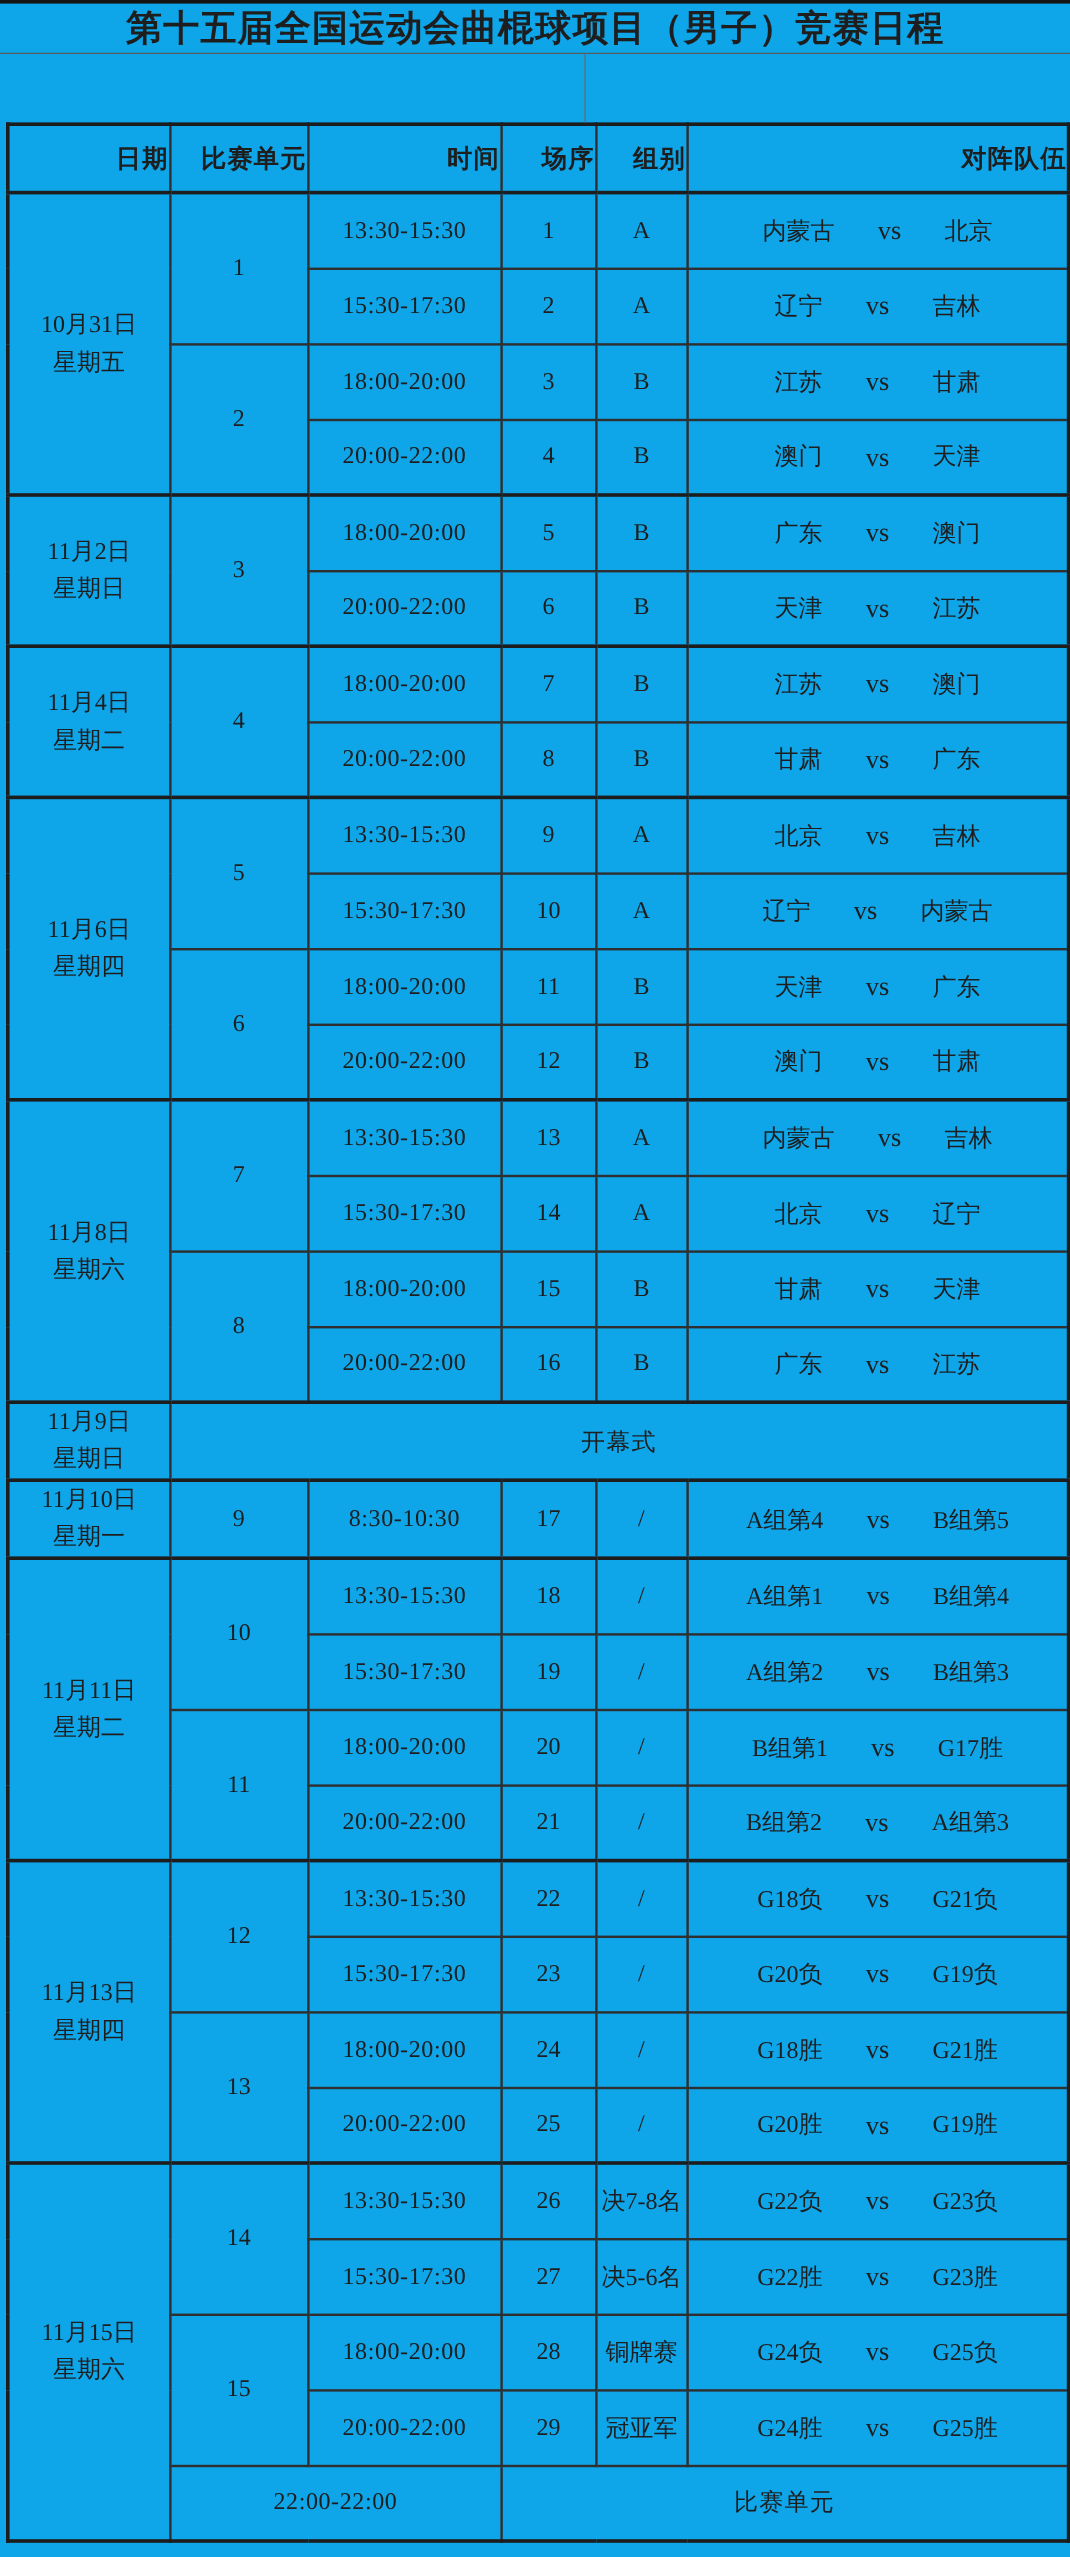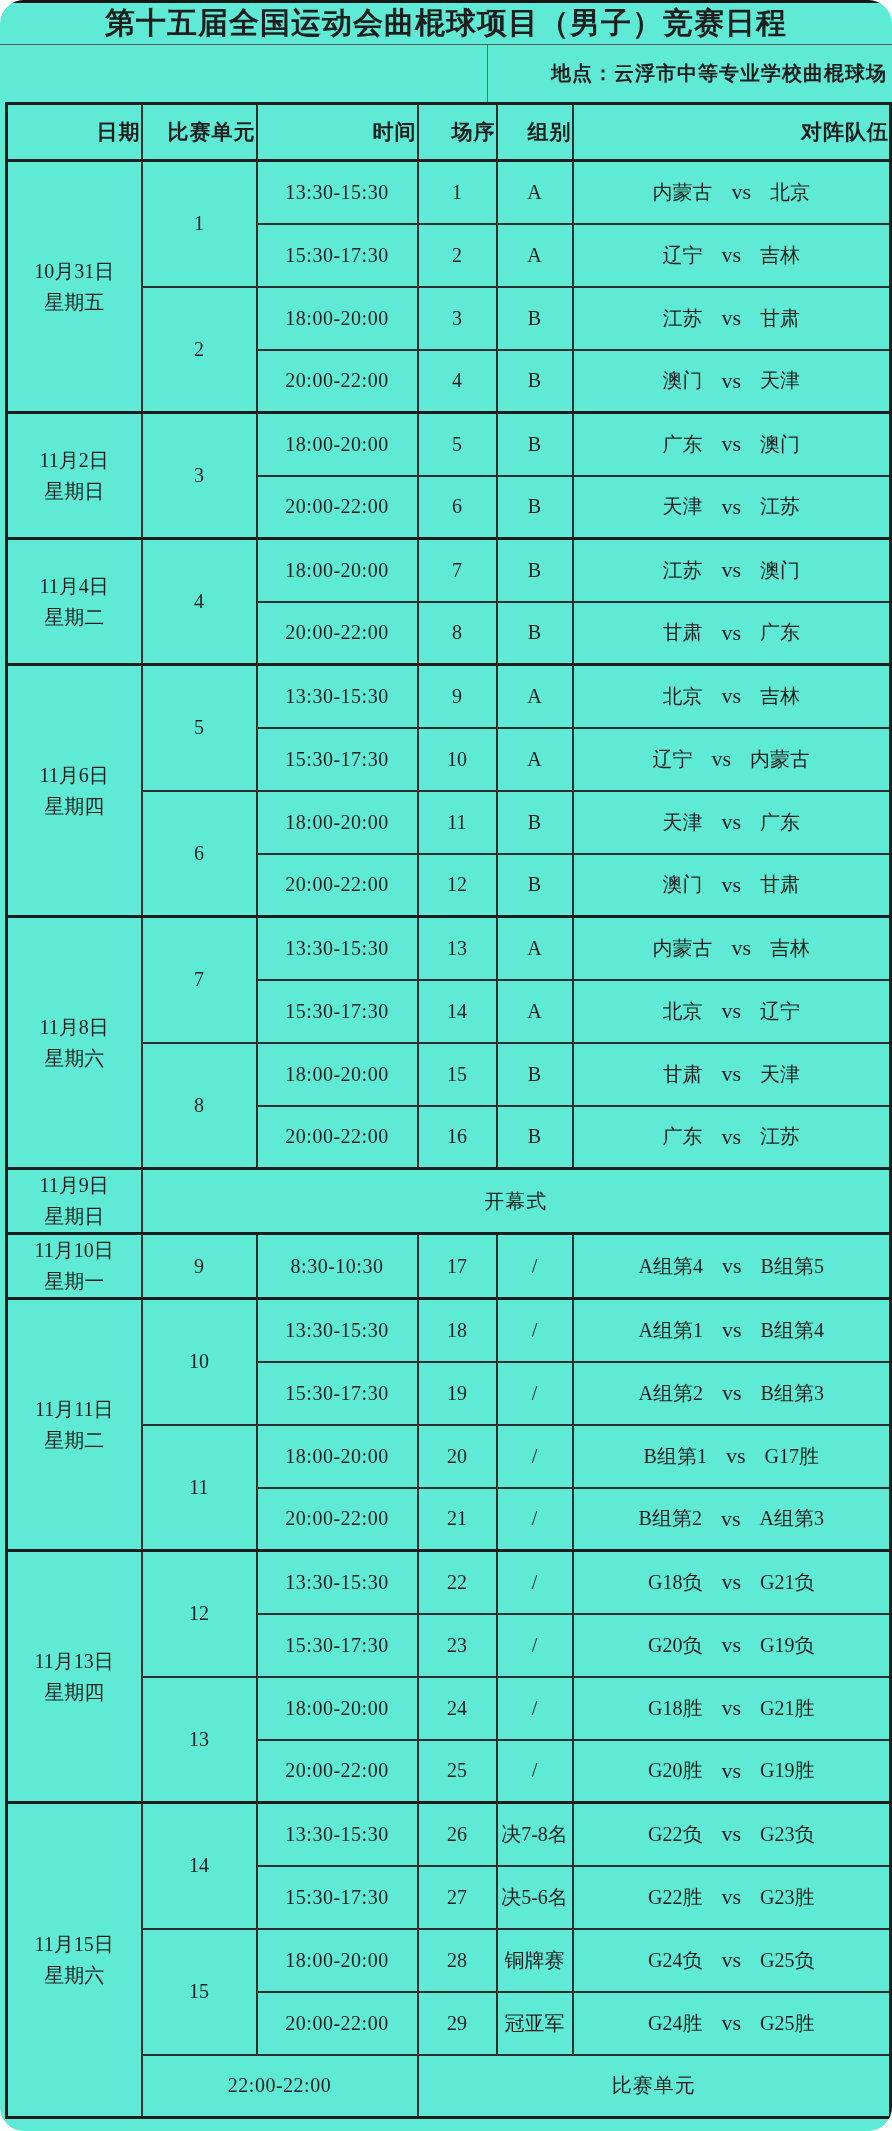--- a/index.html
+++ b/index.html
@@ -1,24 +1,23 @@
 <!DOCTYPE html>
 <html><head>
 <meta charset="utf-8">
 <style>
   html,body { margin:0; padding:0; background:#ffffff; }
   .page {
     position:relative;
     width:892px; height:2131px;
-    background:#5eead4;
+    background:#0ea5e9;
     font-family:"Liberation Serif","DejaVu Serif",serif;
     color:#1e1e1e;
     box-sizing:border-box;
     overflow:hidden;
-    border-radius:24px;
   }
   .title-band {
     height:45px;
     border-top:3px solid #141414;
     border-bottom:1px solid #5a5a5a;
     box-sizing:border-box;
     display:flex; align-items:center; justify-content:center;
   }
   .page-title {
     margin:0;
@@ -68,40 +67,39 @@
   .sched tbody tr { height:63px; }
   .sched tbody td { font-size:20px; }
   tr.day-start > td { border-top:3px solid #1d1d1d; }
   td[data-name="date-cell"] { line-height:1.55; font-size:20px; }
   td[data-name="time-cell"] { font-size:21px; letter-spacing:0.5px;margin-top:28px; }
   td[data-name="seq-cell"]  { font-size:21px; }
   td[data-name="group-cell"]{ font-size:19px; }
   td[data-name="unit-cell"] { font-size:21px; }
   .matchup {
     display:flex; align-items:center; justify-content:center;
-    gap:19px;
+    gap:36px;
     font-size:20px;
     white-space:nowrap;
   }
   .matchup .vs { font-size:22px; }
   td[data-name="ceremony-cell"], td[data-name="award-label-cell"] { font-size:20px; letter-spacing:1px; }
   td[data-name="award-time-cell"] { font-size:21px; letter-spacing:0.5px; }
 </style>
 </head>
 <body>
 
 <div class="page" data-name="schedule-page">
 
   <div class="title-band" data-name="title-band">
     <h1 class="page-title" data-name="page-title">第十五届全国运动会曲棍球项目（男子）竞赛日程</h1>
   </div>
 
   <div class="subtitle-band" data-name="subtitle-band">
     <div class="subtitle-spacer" data-name="subtitle-spacer"></div>
-    <div class="venue" data-name="venue-label">地点：云浮市中等专业学校曲棍球场</div>
   </div>
 
   <table class="sched" data-name="schedule-table">
     <colgroup>
       <col style="width:135px">
       <col style="width:115px">
       <col style="width:161px">
       <col style="width:79px">
       <col style="width:76px">
       <col style="width:318px">

